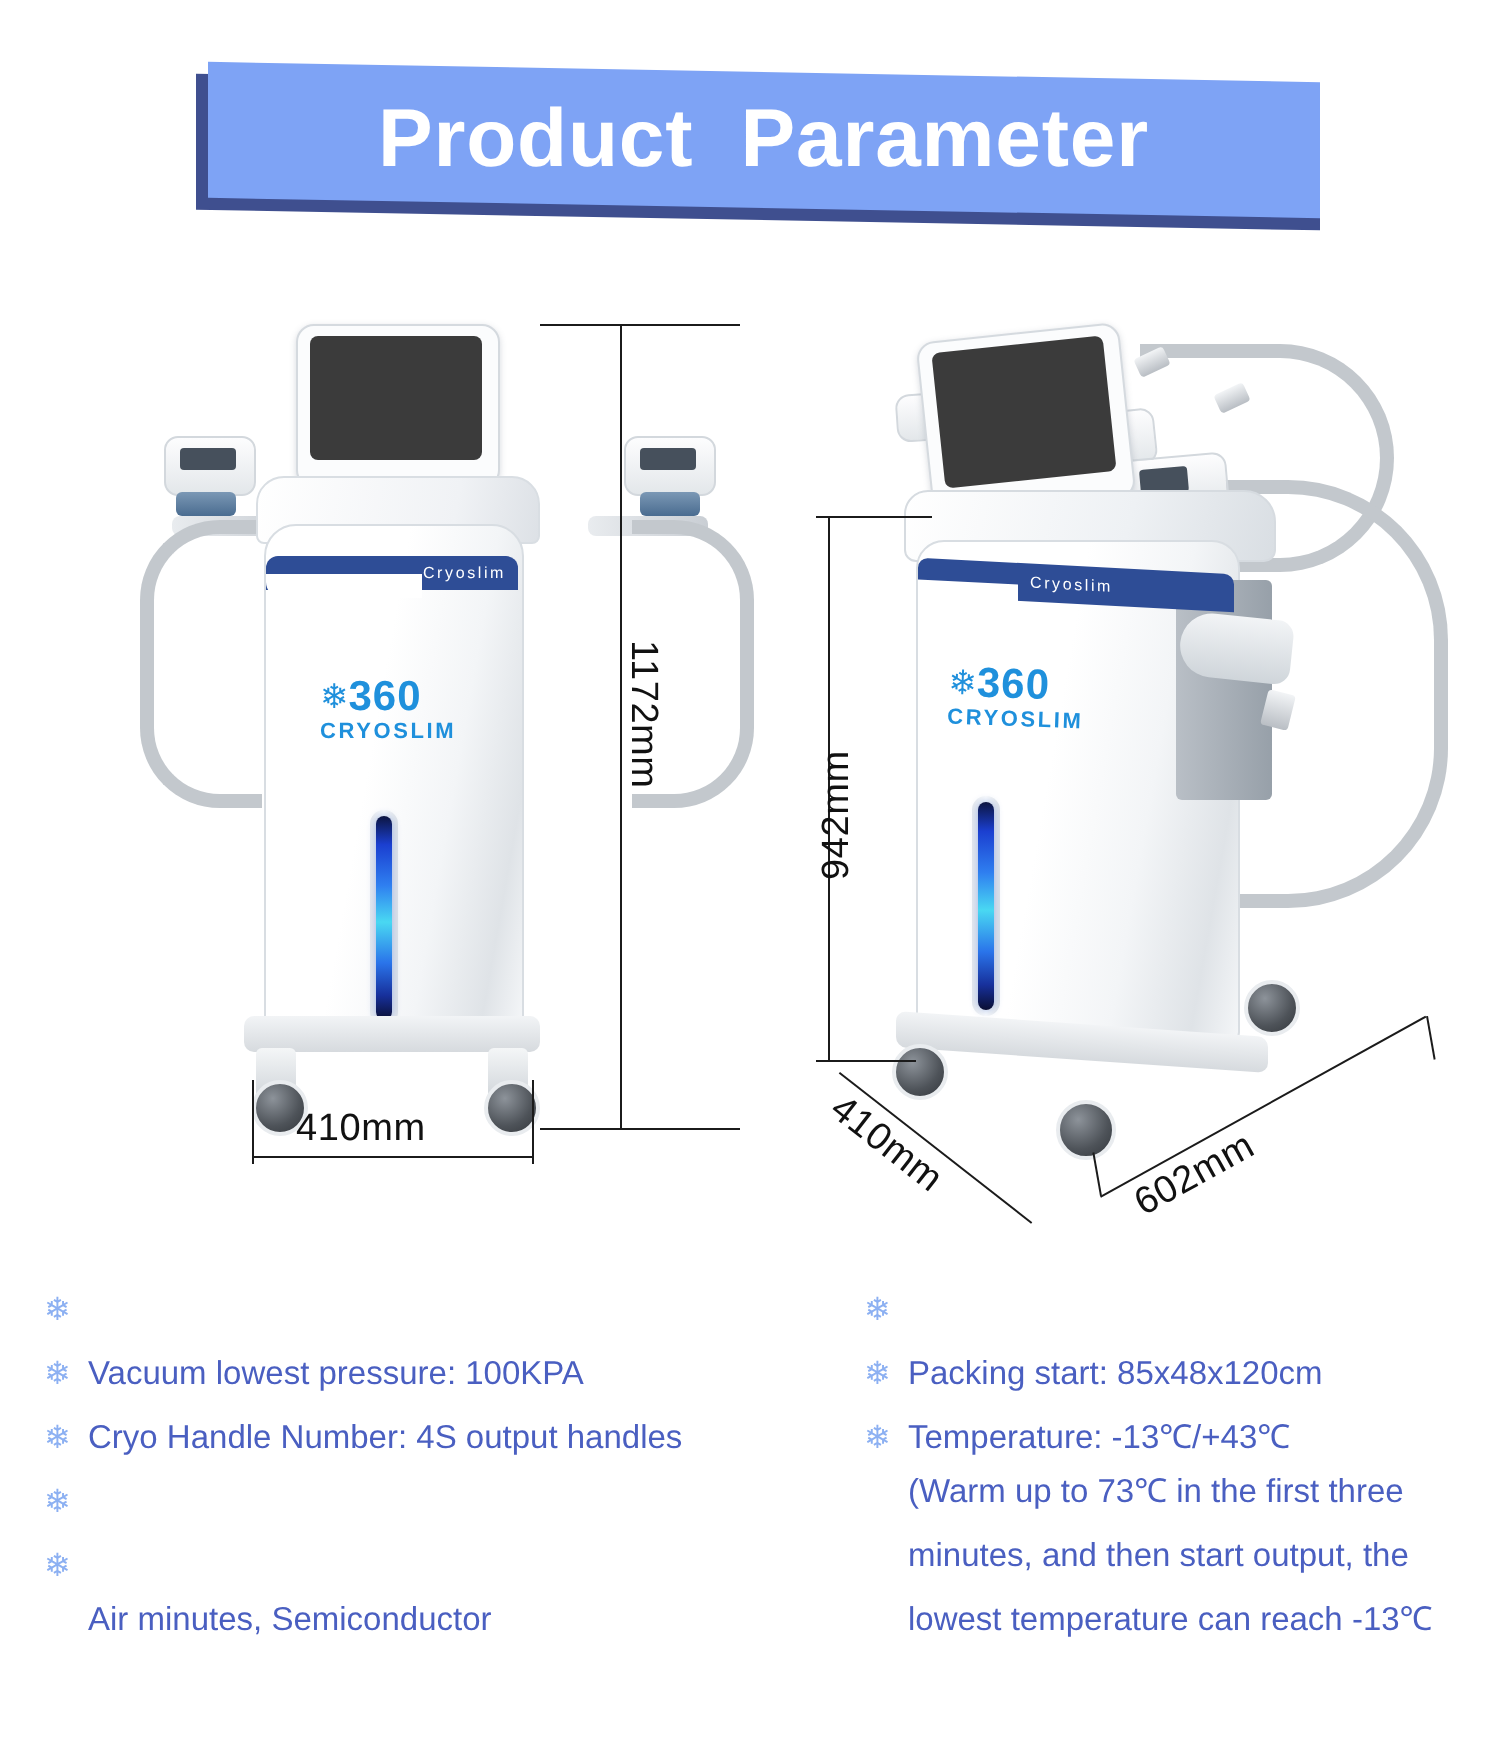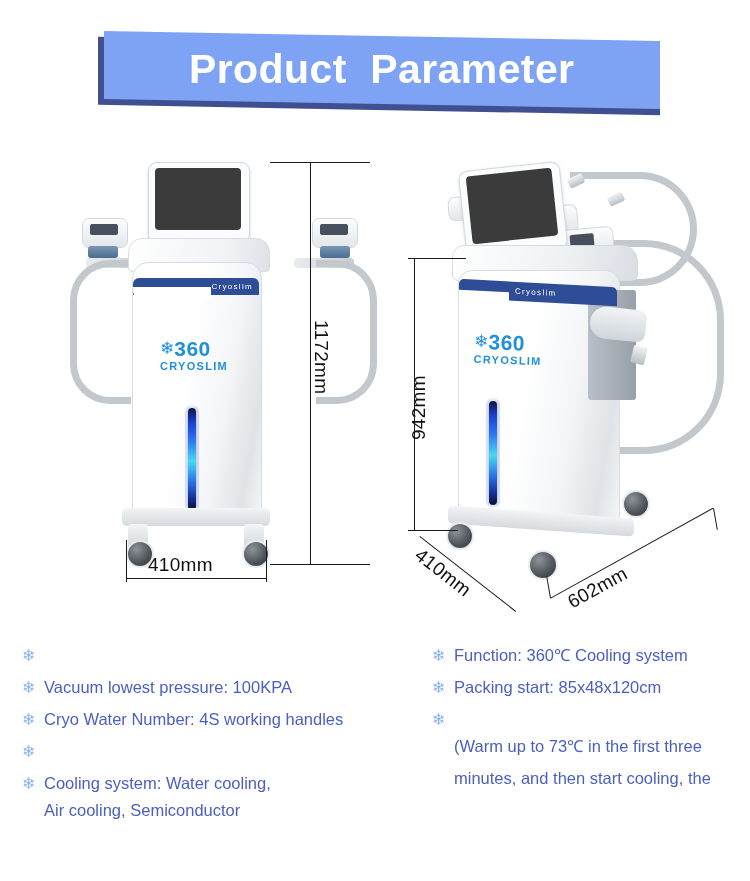--- a/index.html
+++ b/index.html
@@ -396,40 +396,40 @@
   <div class="spec-col" style="left:22px; top:0; width:400px;">
     <div class="spec-item">
       <span class="spec-flake">❄</span>
     </div>
     <div class="spec-item">
       <span class="spec-flake">❄</span>
       <span class="spec-text">Vacuum lowest pressure: 100KPA</span>
     </div>
     <div class="spec-item">
       <span class="spec-flake">❄</span>
-      <span class="spec-text">Cryo Water Number: 4S working handles</span>
+      <span class="spec-text">Cryo Handle Number: 4S output handles</span>
     </div>
     <div class="spec-item">
       <span class="spec-flake">❄</span>
     </div>
     <div class="spec-item spec-item-tall">
       <span class="spec-flake">❄</span>
-      <span class="spec-text">Cooling system: Water cooling,</span>
-    </div>
-    <div class="spec-cont">Air cooling, Semiconductor</div>
+    </div>
+    <div class="spec-cont">Air minutes, Semiconductor</div>
   </div>
 
   <div class="spec-col" style="left:432px; top:0; width:318px;">
     <div class="spec-item">
       <span class="spec-flake">❄</span>
-      <span class="spec-text">Function: 360℃ Cooling system</span>
     </div>
     <div class="spec-item">
       <span class="spec-flake">❄</span>
       <span class="spec-text">Packing start: 85x48x120cm</span>
     </div>
     <div class="spec-item spec-item-tall">
       <span class="spec-flake">❄</span>
+      <span class="spec-text">Temperature: -13℃/+43℃</span>
     </div>
     <div class="spec-cont">(Warm up to 73℃ in the first three</div>
-    <div class="spec-cont">minutes, and then start cooling, the</div>
+    <div class="spec-cont">minutes, and then start output, the</div>
+    <div class="spec-cont">lowest temperature can reach -13℃</div>
   </div>
 </div>
 
 </body></html>

